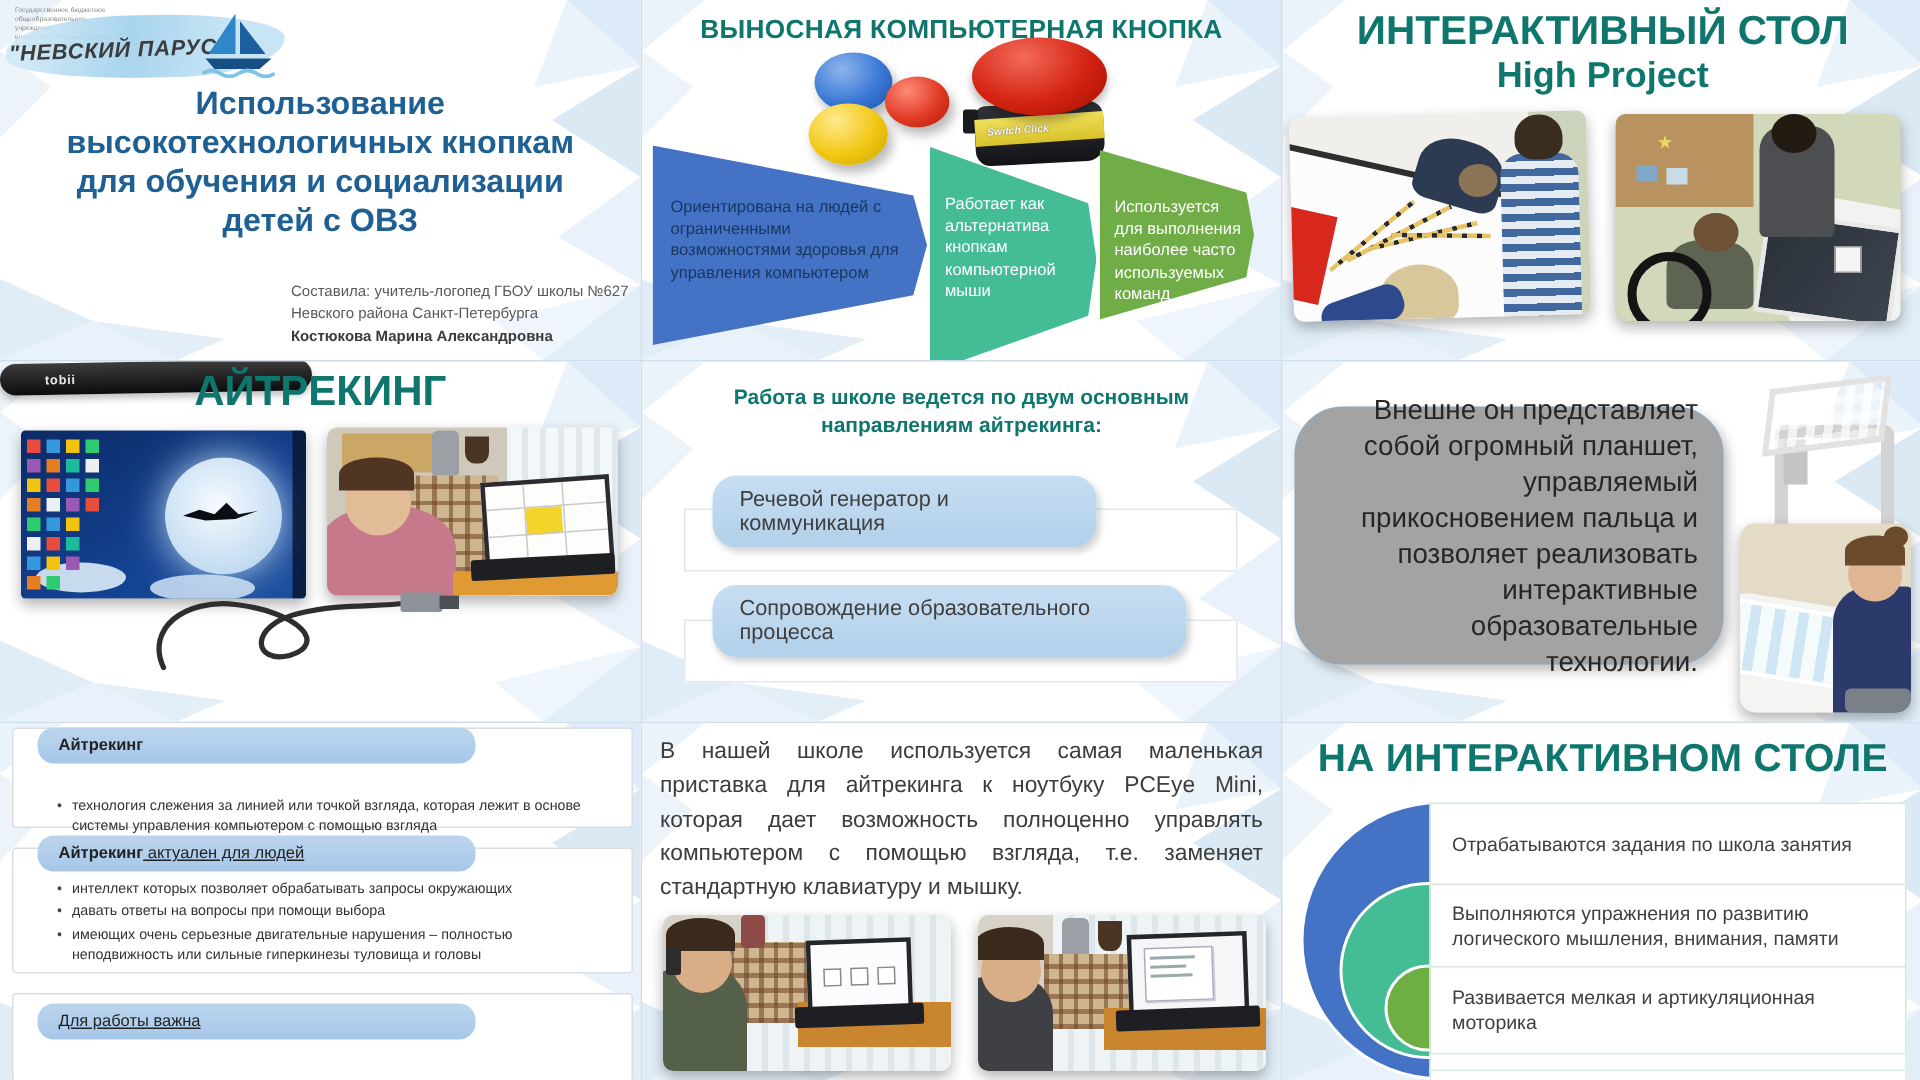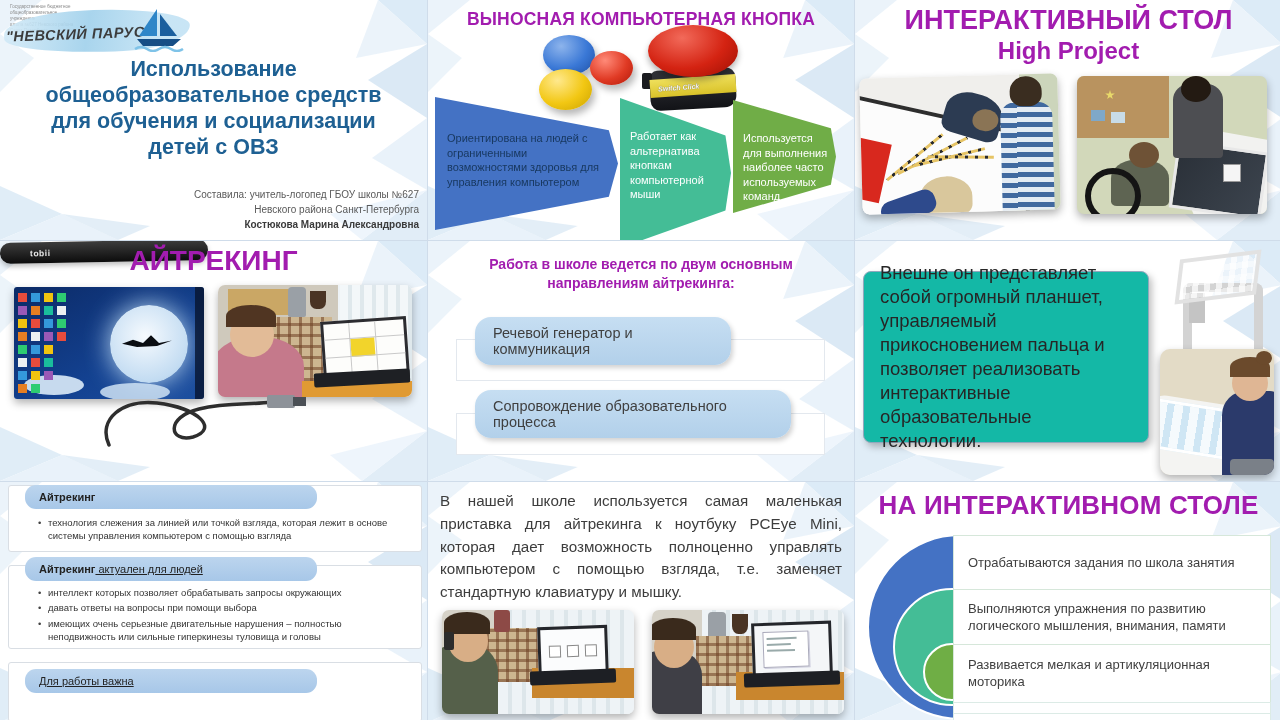--- a/index.html
+++ b/index.html
@@ -10,33 +10,33 @@
   }
   .deck{
     display:grid;width:1280px;height:720px;
     grid-template-columns:427px 426px 427px;
     grid-template-rows:240px 240px 240px;
     gap:1px;background:#cfdcea;
   }
   .slide{position:relative;background:#fff;overflow:hidden;}
   .abs{position:absolute;z-index:1;}
   .poly{position:absolute;inset:0;width:100%;height:100%;z-index:0;}
-  .hd{font-weight:bold;color:#a21caf;text-align:center;width:100%;}
+  .hd{font-weight:bold;color:#0f766e;text-align:center;width:100%;}
 
   
   .inst{left:10px;top:4px;font-size:4.5px;line-height:1.35;color:#8a8a8a;}
   .brush{left:4px;top:10px;width:186px;height:42px;
     background:linear-gradient(100deg,#cfe8f6 5%,#9fd0eb 45%,#c2e2f4 80%);
     border-radius:46% 54% 38% 62%/55% 45% 60% 40%;
     transform:rotate(-2deg);opacity:.9;}
   .logo-text{left:6px;top:26px;font-size:14.5px;font-style:italic;font-weight:bold;
     color:#3c3c3c;transform:rotate(-2deg);letter-spacing:.5px;}
   .title-wrap{left:0;top:56px;width:427px;text-align:center;}
   .tl{font-size:21.5px;font-weight:bold;color:#1e6093;line-height:26px;}
-  .author{right:8px;top:187px;text-align:right;font-size:10px;line-height:1.5;color:#595959;}
+  .author{right:8px;top:187px;font-size:10px;line-height:1.5;color:#595959;}
   .author .b{font-weight:bold;color:#3a3a3a;}
 
   
   .s2-h{left:0;top:9px;font-size:17.5px;letter-spacing:.2px;}
   .disc{border-radius:50%;box-shadow:3px 5px 7px rgba(0,0,0,.28);}
   .disc-blue{left:115px;top:35px;width:52px;height:40px;
     background:radial-gradient(ellipse at 35% 28%,#8db4ec,#3a78d6 55%,#1d4fa4);}
   .disc-red{left:162px;top:51px;width:43px;height:34px;
     background:radial-gradient(ellipse at 35% 28%,#ff8a78,#e03a24 55%,#b01808);}
   .disc-yellow{left:111px;top:69px;width:53px;height:41px;
@@ -76,23 +76,23 @@
   .tobii-bar span{color:#e8e8e8;font-size:8.5px;font-weight:bold;padding-left:30px;letter-spacing:.5px;}
 
   
   .s5-h{left:28px;top:14px;width:370px;font-size:14px;line-height:1.35;}
   .back-rect{background:#fff;border:1px solid #e3e8ee;z-index:1;}
   .blue-pill{background:linear-gradient(180deg,#c6def2,#b2d0ea);border-radius:16px;
     box-shadow:2px 3px 5px rgba(0,0,0,.18);display:flex;align-items:center;z-index:2;}
   .blue-pill span{font-size:14.5px;color:#3f3f3f;padding-left:18px;}
 
   
-  .desc-box{left:8px;top:30px;width:284px;height:170px;background:#14b8a6;
-    border:1.5px solid #90a8bd;border-radius:8px;box-shadow:3px 4px 7px rgba(0,0,0,.25);
-    display:flex;align-items:center;}
+  .desc-box{left:8px;top:30px;width:284px;height:170px;background:#a3a3a3;
+    border:1.5px solid #90a8bd;border-radius:32px;box-shadow:3px 4px 7px rgba(0,0,0,.25);
+    display:flex;align-items:center;text-align:right;}
   .desc-box p{margin:0;padding:10px 16px;font-size:18.5px;line-height:1.3;color:#262626;}
 
   
   .sec-box{background:#fff;border:1px solid #d9dee4;border-radius:3px;z-index:1;}
   .sec-head{left:25px;width:292px;height:24px;background:linear-gradient(180deg,#bcd5ee,#a7c7e8);
     border-radius:11px;display:flex;align-items:center;z-index:2;}
   .sec-head span{font-size:11px;color:#222;padding-left:14px;white-space:pre;}
   .sec-head .bd{font-weight:bold;padding-right:0;}
   .sec-head .rs{padding-left:0;text-decoration:underline;}
   .blist{margin:0;padding:0;list-style:none;font-size:9.5px;line-height:1.4;color:#333;z-index:2;}
@@ -143,21 +143,21 @@
     <div class="abs brush"></div>
     <svg class="abs" style="left:133px;top:6px;width:52px;height:46px;z-index:2" viewBox="0 0 52 46">
       <path d="M24 3 L24 30 L6 30 Z" fill="#2f86c8"></path>
       <path d="M27 8 L27 30 L44 30 Z" fill="#1b5f9e"></path>
       <path d="M4 33 L48 33 L40 40 L10 40 Z" fill="#164e86"></path>
       <path d="M2 43 q6 -4 12 0 q6 4 12 0 q6 -4 12 0 q6 4 12 0" stroke="#7fc3e8" stroke-width="2.5" fill="none"></path>
     </svg>
     <div class="abs logo-text">"НЕВСКИЙ ПАРУС"</div>
     <div class="abs title-wrap">
       <div class="tl">Использование</div>
-      <div class="tl">общеобразовательное средств</div>
+      <div class="tl">высокотехнологичных кнопкам</div>
       <div class="tl">для обучения и социализации</div>
       <div class="tl">детей с ОВЗ</div>
     </div>
     <div class="abs author">
       <div>Составила: учитель-логопед ГБОУ школы №627</div>
       <div>Невского района Санкт-Петербурга</div>
       <div class="b">Костюкова Марина Александровна</div>
     </div>
   </section>
 
@@ -364,21 +364,21 @@
   <polygon points="0,240 62,214 118,240" fill="#e7f1f9" opacity=".9"></polygon>
   <polygon points="118,240 62,214 150,226" fill="#d0e2f1" opacity=".6"></polygon>
   <polygon points="0,0 42,0 0,34" fill="#e6f0f9" opacity=".8"></polygon>
   <polygon points="0,34 0,92 34,58" fill="#dfecf7" opacity=".6"></polygon>
 </svg>
     <div class="abs sec-box" style="left:8px;top:3px;width:412px;height:65px"></div>
     <div class="abs sec-head" style="top:3px">
       <span class="bd">Айтрекинг</span>
         <span class="rs"></span>
     </div>
-    <ul class="abs blist" style="left:36px;top:34px;width:372px">
+    <ul class="abs blist" style="left:36px;top:49px;width:372px">
       <li><span>технология слежения за линией или точкой взгляда, которая лежит в основе системы управления компьютером с помощью взгляда</span></li>
     </ul>
 
     <div class="abs sec-box" style="left:8px;top:83px;width:412px;height:82px"></div>
     <div class="abs sec-head" style="top:75px">
       <span class="bd">Айтрекинг</span>
         <span class="rs"> актуален для людей</span>
     </div>
     <ul class="abs blist" style="left:36px;top:104px;width:372px">
       <li><span>интеллект которых позволяет обрабатывать запросы окружающих</span></li>

